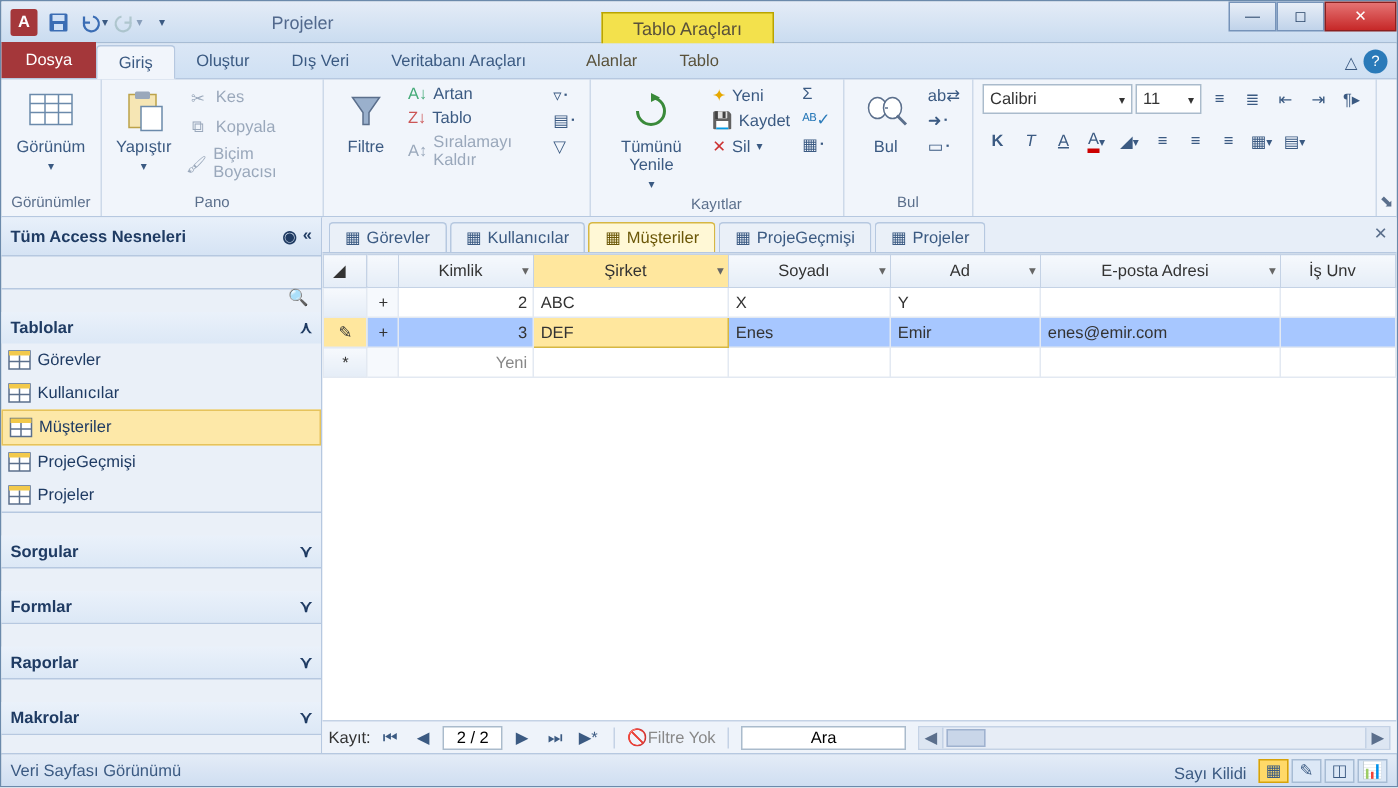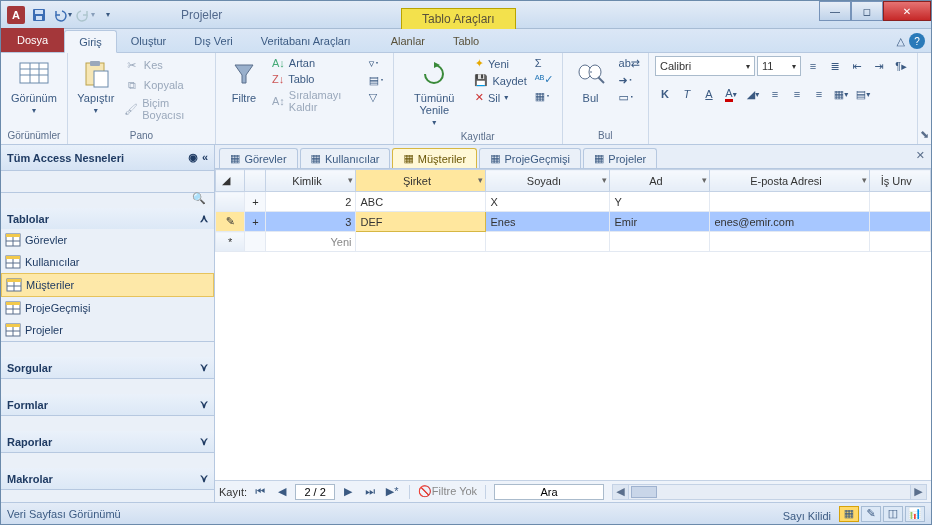--- a/index.html
+++ b/index.html
@@ -459,21 +459,21 @@
       </div>
 
       <div class="grid">
         <table>
           <tbody>
               <tr>
             <th class="rowhead">◢</th>
             <th class="plus"></th>
             <th style="width:90px"><span>Kimlik</span><span class="dd">▾</span></th>
             <th class="active" style="width:130px"><span>Şirket</span><span class="dd">▾</span></th>
-            <th style="width:124px"><span>Soyadı</span><span class="dd">▾</span></th>
+            <th style="width:108px"><span>Soyadı</span><span class="dd">▾</span></th>
             <th style="width:100px"><span>Ad</span><span class="dd">▾</span></th>
             <th style="width:160px"><span>E-posta Adresi</span><span class="dd">▾</span></th>
             <th><span>İş Unv</span></th>
           </tr>
           <tr>
             <td class="rowhead"></td>
                 <td class="plus">+</td>
             <td style="text-align:right">2</td>
             <td>ABC</td>
             <td>X</td>

